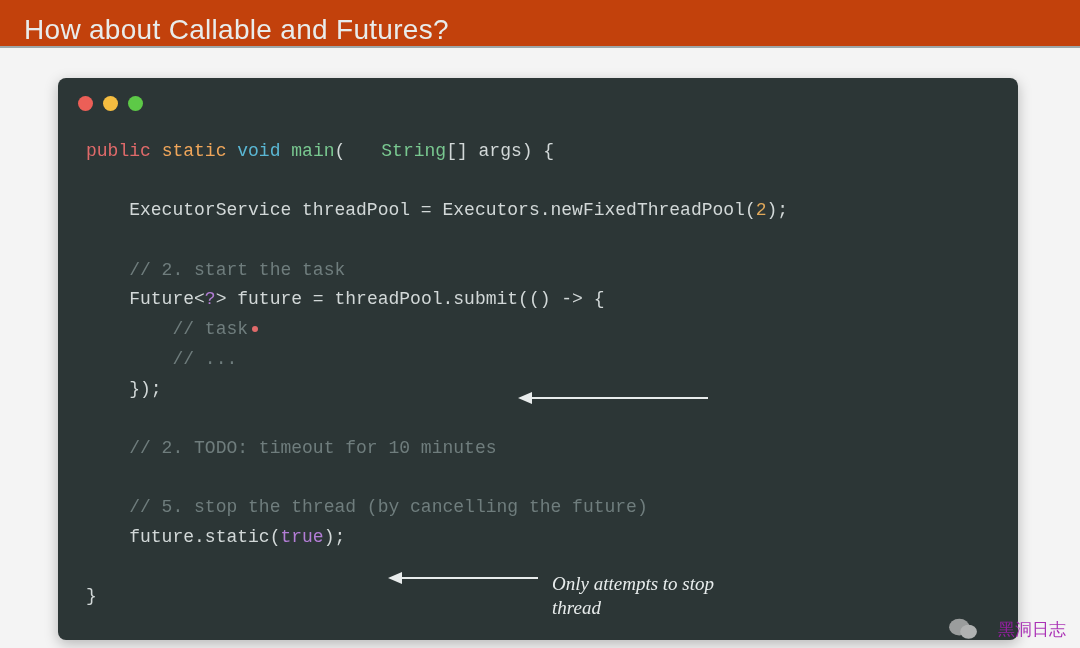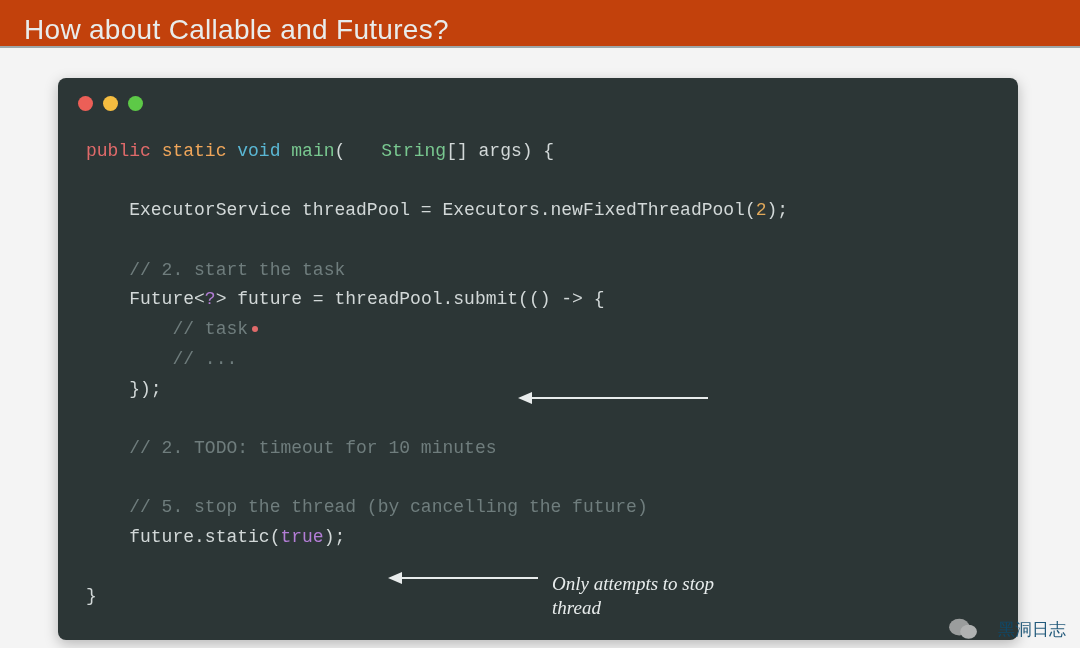--- a/index.html
+++ b/index.html
@@ -77,21 +77,21 @@
   }
   .arrow { stroke:#e8ecec; stroke-width:2; fill:none; }
   .arrowhead { fill:#e8ecec; }
   .watermark {
     position: absolute;
     right: 14px;
     bottom: 6px;
     display: flex;
     align-items: center;
     gap: 20px;
-    color: #0c4a6e;
+    color: #a21caf;
     font-size: 17px;
     opacity: 0.9;
   }
   .watermark .bubble {
     width: 30px; height: 26px;
     opacity: .85;
   }
 </style>
 </head>
 <body>

